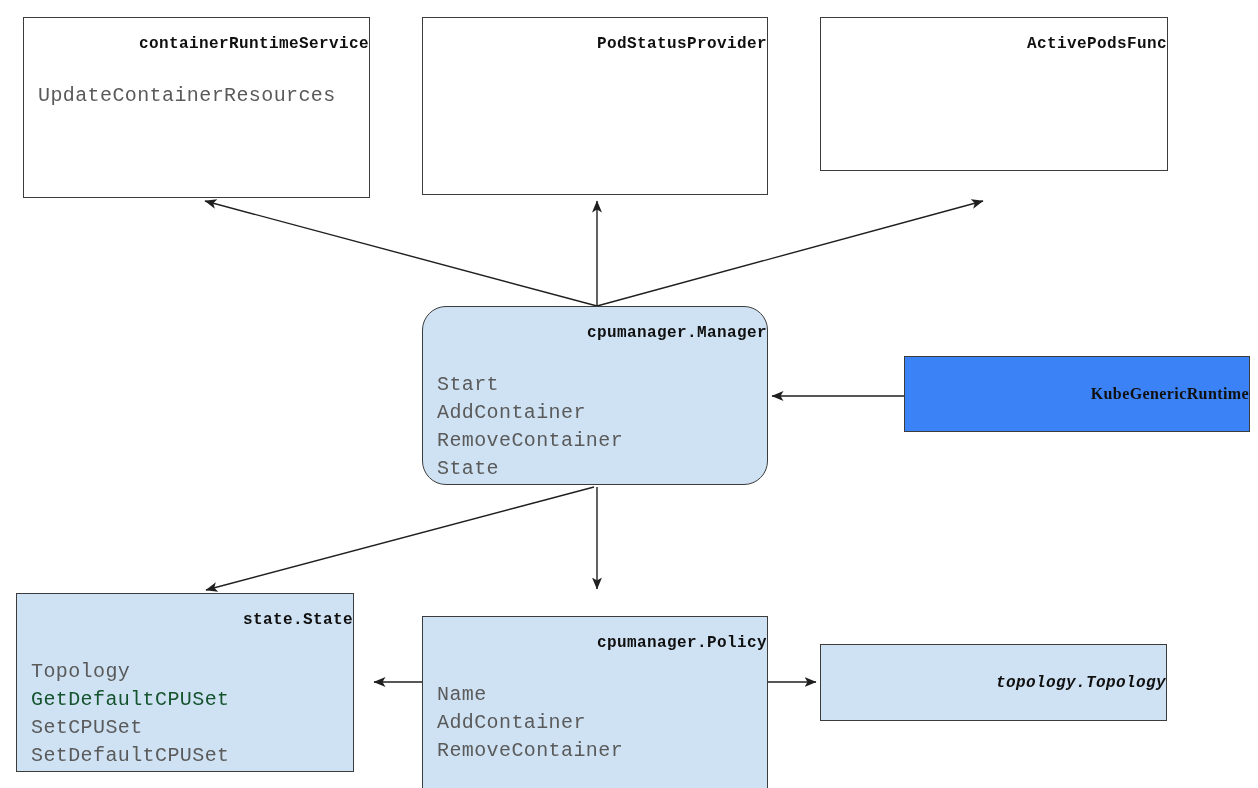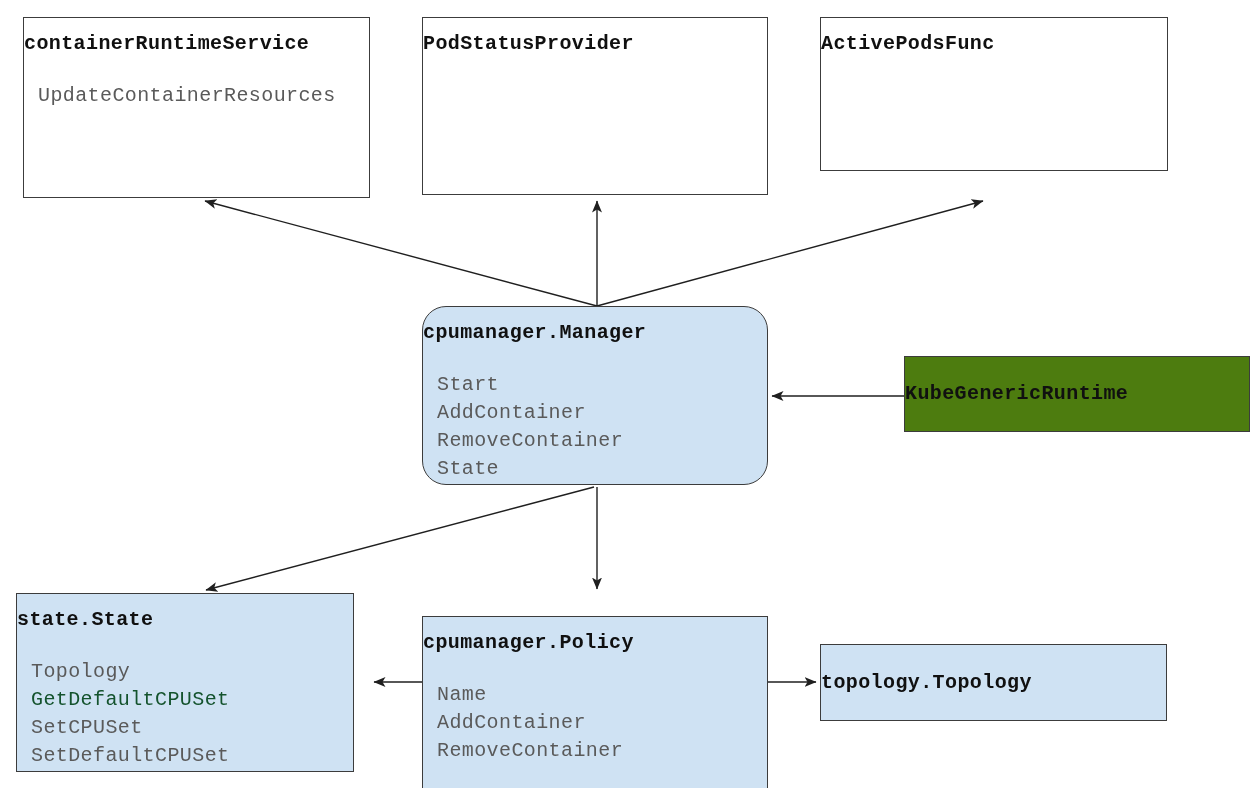--- a/index.html
+++ b/index.html
@@ -10,21 +10,21 @@
   }
   #arrows{position:absolute;left:0;top:0;width:1258px;height:788px;pointer-events:none;}
   .node{
     position:absolute;box-sizing:border-box;
     border:1.6px solid #3c3c3c;
     padding-top:12px;
   }
   .node.white{background:#ffffff;}
   .node.blue{background:#cfe2f3;}
   .title{
-    text-align:left;font-weight:bold;font-size:20px;line-height:28px;
+    text-align:right;font-weight:bold;font-size:16px;line-height:28px;
     color:#101010;letter-spacing:0.4px;white-space:pre;
   }
   .methods{margin-top:24px;padding-left:14px;}
   .method{
     font-size:20px;line-height:28px;color:#5a5a5a;
     letter-spacing:0.4px;white-space:pre;
   }
   .node.short{display:flex;align-items:center;justify-content:center;padding-top:0;}
   .node.short .title{width:100%;}
   line.edge{stroke:#1f1f1f;stroke-width:1.4;}
@@ -62,36 +62,36 @@
     </div>
     <div class="node blue" style="left: 422px; top: 306px; width: 346px; height: 179px; background: rgb(207, 226, 243); border-color: rgb(60, 60, 60); border-radius: 24px;">
       <div class="title" style="color: rgb(16, 16, 16);">cpumanager.Manager</div>
       <div class="methods">
         <div class="method" style="color: rgb(90, 90, 90);">Start</div>
         <div class="method" style="color: rgb(90, 90, 90);">AddContainer</div>
         <div class="method" style="color: rgb(90, 90, 90);">RemoveContainer</div>
         <div class="method" style="color: rgb(90, 90, 90);">State</div>
       </div>
     </div>
-    <div class="node white short" style="left: 904px; top: 356px; width: 346px; height: 76px; background: #4d7c0f; border-color: rgb(60, 60, 60);">
+    <div class="node white short" style="left: 904px; top: 356px; width: 346px; height: 76px; background: #3b82f6; border-color: rgb(60, 60, 60); font-family: Liberation Serif, serif;">
       <div class="title" style="color: rgb(16, 16, 16);">KubeGenericRuntime</div>
     </div>
     <div class="node blue" style="left: 16px; top: 593px; width: 338px; height: 179px; background: rgb(207, 226, 243); border-color: rgb(60, 60, 60);">
       <div class="title" style="color: rgb(16, 16, 16);">state.State</div>
       <div class="methods">
         <div class="method" style="color: rgb(90, 90, 90);">Topology</div>
         <div class="method" style="color: #14532d;">GetDefaultCPUSet</div>
         <div class="method" style="color: rgb(90, 90, 90);">SetCPUSet</div>
         <div class="method" style="color: rgb(90, 90, 90);">SetDefaultCPUSet</div>
       </div>
     </div>
     <div class="node blue" style="left: 422px; top: 593px; width: 346px; height: 179px; background: rgb(207, 226, 243); border-color: rgb(60, 60, 60); margin-top: 23px;">
       <div class="title" style="color: rgb(16, 16, 16);">cpumanager.Policy</div>
       <div class="methods">
         <div class="method" style="color: rgb(90, 90, 90);">Name</div>
         <div class="method" style="color: rgb(90, 90, 90);">AddContainer</div>
         <div class="method" style="color: rgb(90, 90, 90);">RemoveContainer</div>
       </div>
     </div>
     <div class="node blue short" style="left: 820px; top: 644px; width: 347px; height: 77px; background: rgb(207, 226, 243); border-color: rgb(60, 60, 60);">
-      <div class="title" style="color: rgb(16, 16, 16);">topology.Topology</div>
+      <div class="title" style="color: rgb(16, 16, 16); font-style: italic;">topology.Topology</div>
     </div>
   </div>
 
 </body></html>

